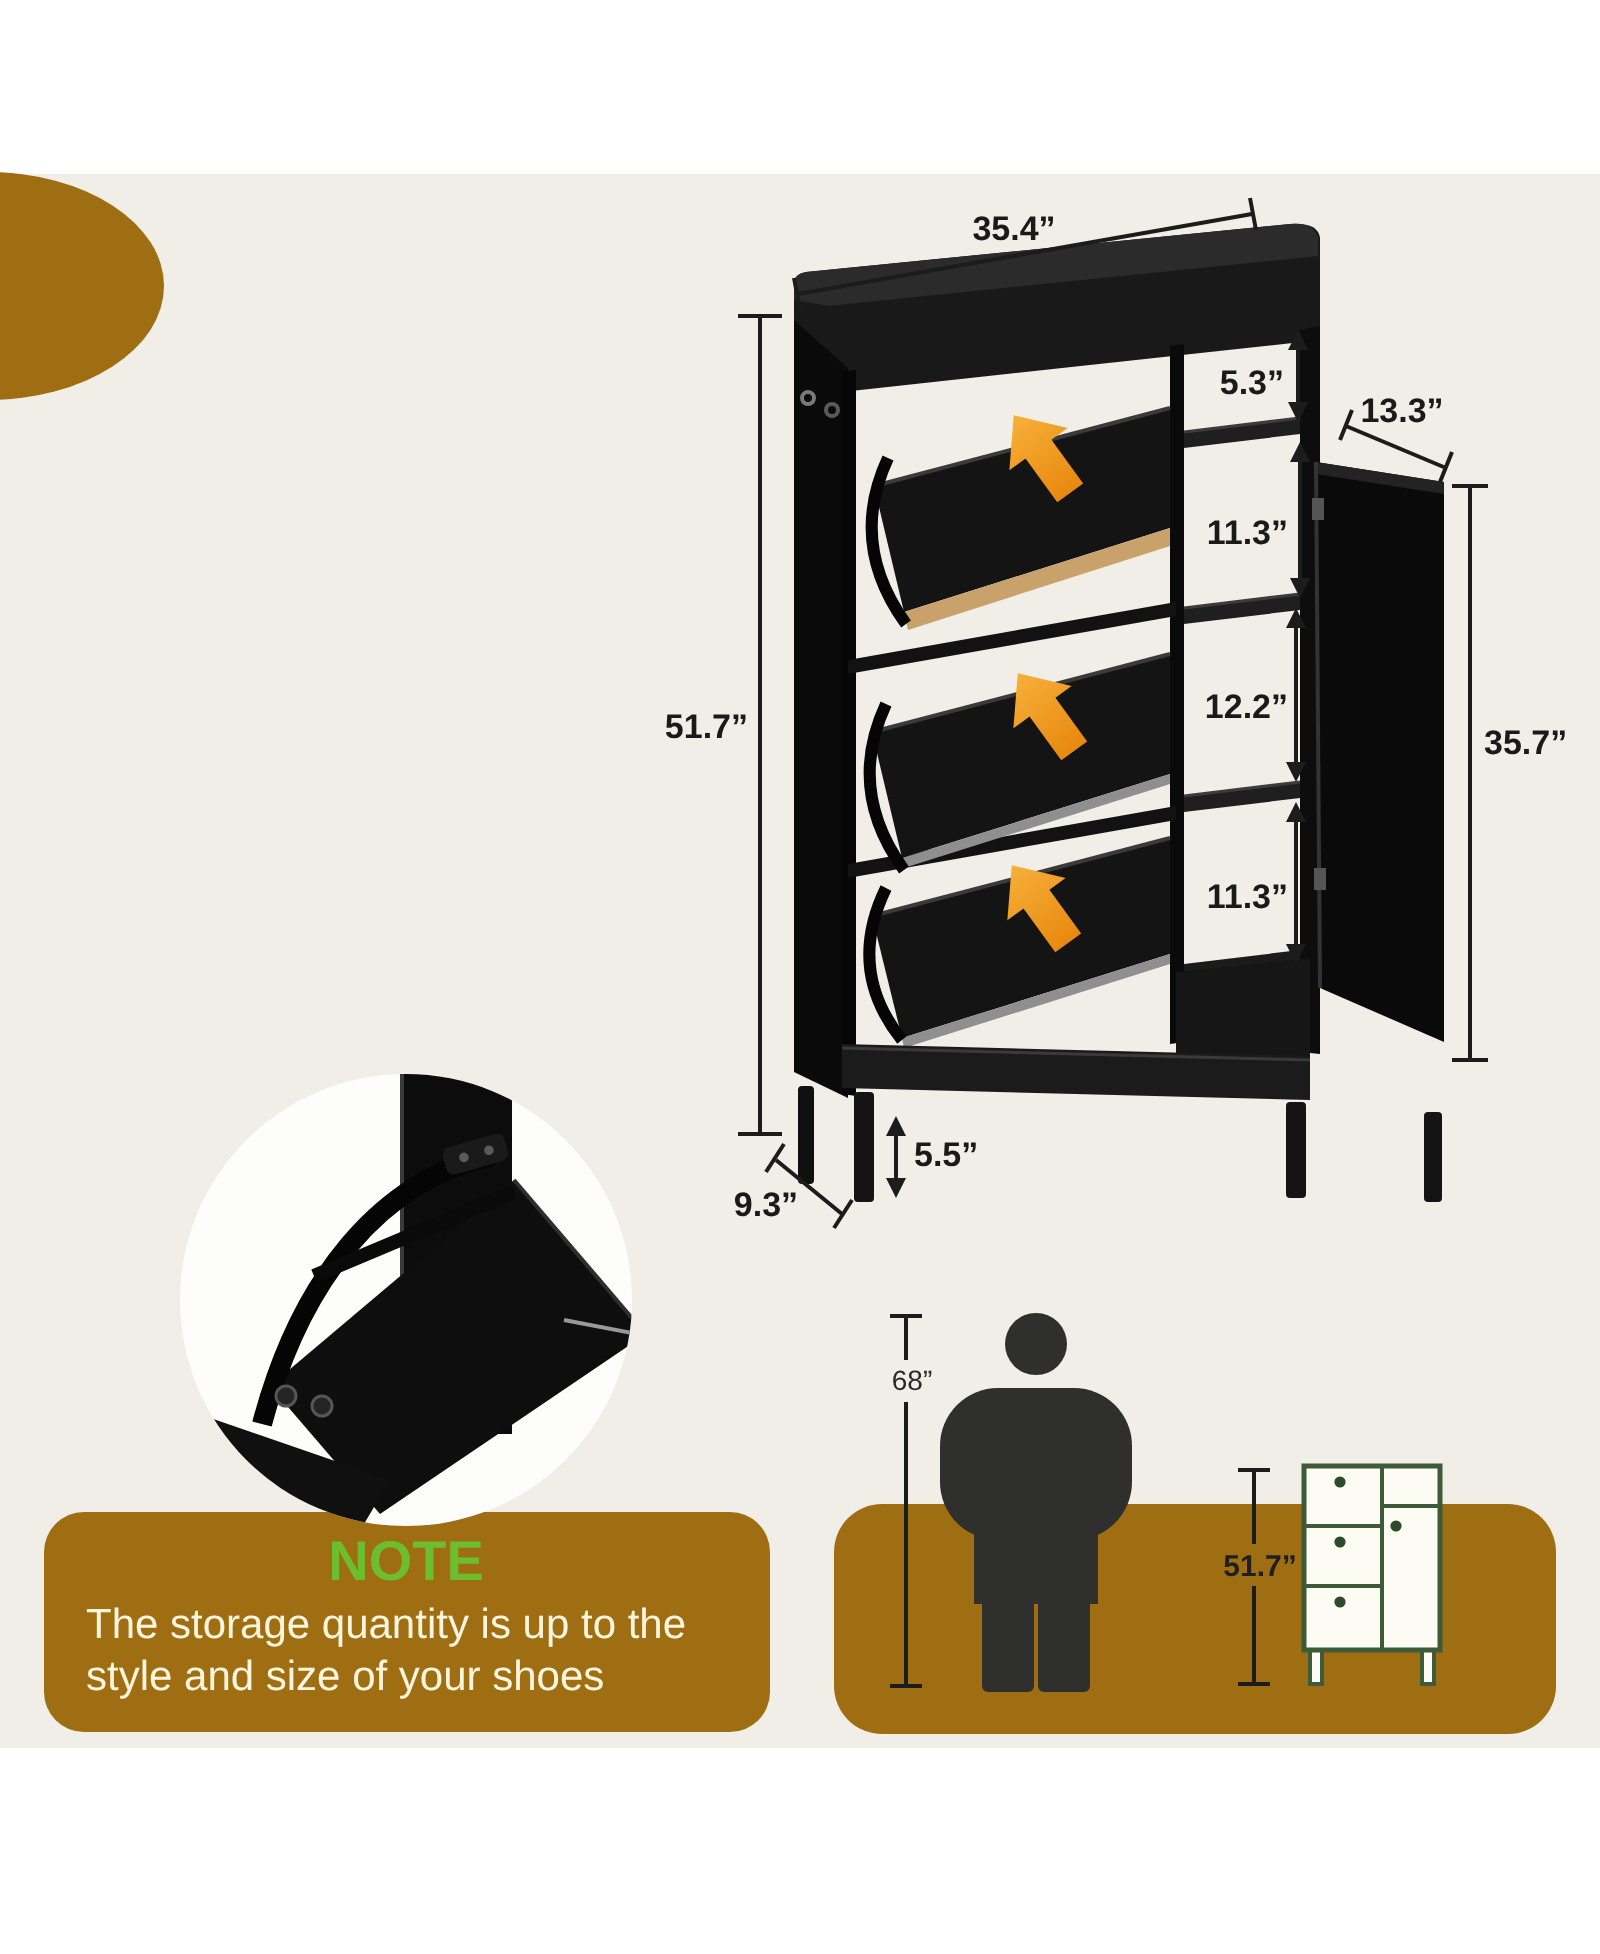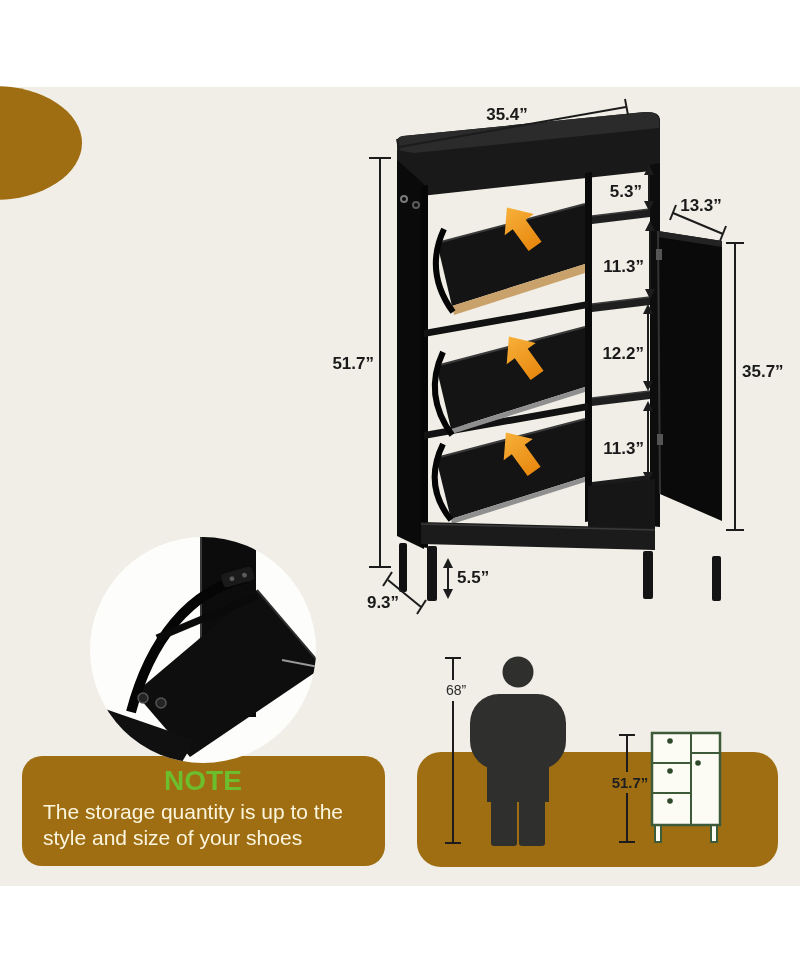--- a/index.html
+++ b/index.html
@@ -1,16 +1,16 @@
 <!DOCTYPE html>
 <html><head>
 <meta charset="utf-8">
 <style>
   html,body{margin:0;padding:0;background:#ffffff;}
-  #stage{position:relative;width:800px;height:977px;overflow:hidden;background:#ef4444;
+  #stage{position:relative;width:800px;height:874px;overflow:hidden;background:#ef4444;
          font-family:"Liberation Sans",sans-serif;}
   svg{display:block}
   text{font-family:"Liberation Sans",sans-serif;}
   .dim{font-size:17px;font-weight:bold;fill:#1a1a1a;}
   .dim-small{font-size:14px;fill:#2a2a2a;}
   .dim-small-b{font-size:15px;font-weight:bold;fill:#1f1f1f;}
   .note-title{font-size:28px;font-weight:bold;}
   .note-body{font-size:21px;}
   .dimline{stroke:#1c1c1c;stroke-width:2;fill:none;}
   .arrhead{fill:#1c1c1c;stroke:none;}

